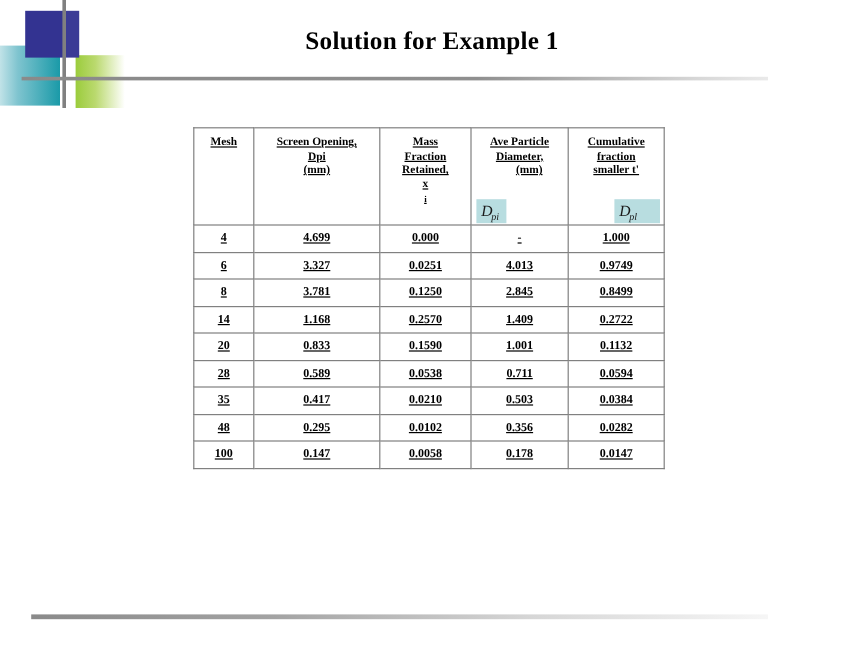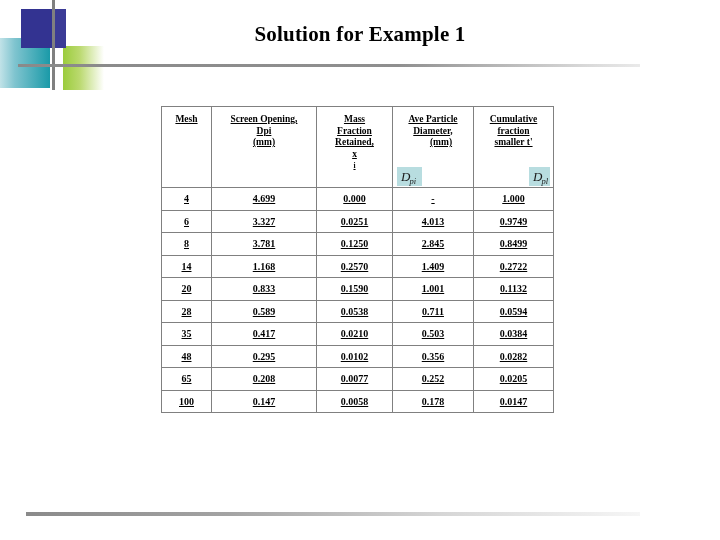--- a/index.html
+++ b/index.html
@@ -144,21 +144,21 @@
     font-size: 13px;
     position: relative;
   }
   .eqobj .sb {
     font-size: 8.5px;
     position: relative;
     top: 3px;
     left: -1px;
   }
   .eq-dpi  { left: 4px;  bottom: 1px; padding: 3px 5px 3px 4px; }
-  .eq-dpl  { right: 3px; bottom: 1px; padding: 3px 1px 3px 4px; }
+  .eq-dpl  { right: 3px; bottom: 1px; padding: 3px 18px 3px 4px; }
 
   .hdr-mm { display: block; margin-left: 16px; }
 </style>
 </head>
 <body>
 
 <div class="slide">
 
   <div class="deco">
     <div class="deco-teal"></div>
@@ -284,27 +284,20 @@
             <td>0.0384</td>
           </tr>
           <tr>
             <td>48</td>
             <td>0.295</td>
             <td>0.0102</td>
             <td>0.356</td>
             <td>0.0282</td>
           </tr>
           <tr>
-            <td>65</td>
-            <td>0.208</td>
-            <td>0.0077</td>
-            <td>0.252</td>
-            <td>0.0205</td>
-          </tr>
-          <tr>
             <td>100</td>
             <td>0.147</td>
             <td>0.0058</td>
             <td>0.178</td>
             <td>0.0147</td>
           </tr>
         </tbody>
     </table>
   </div>
 

